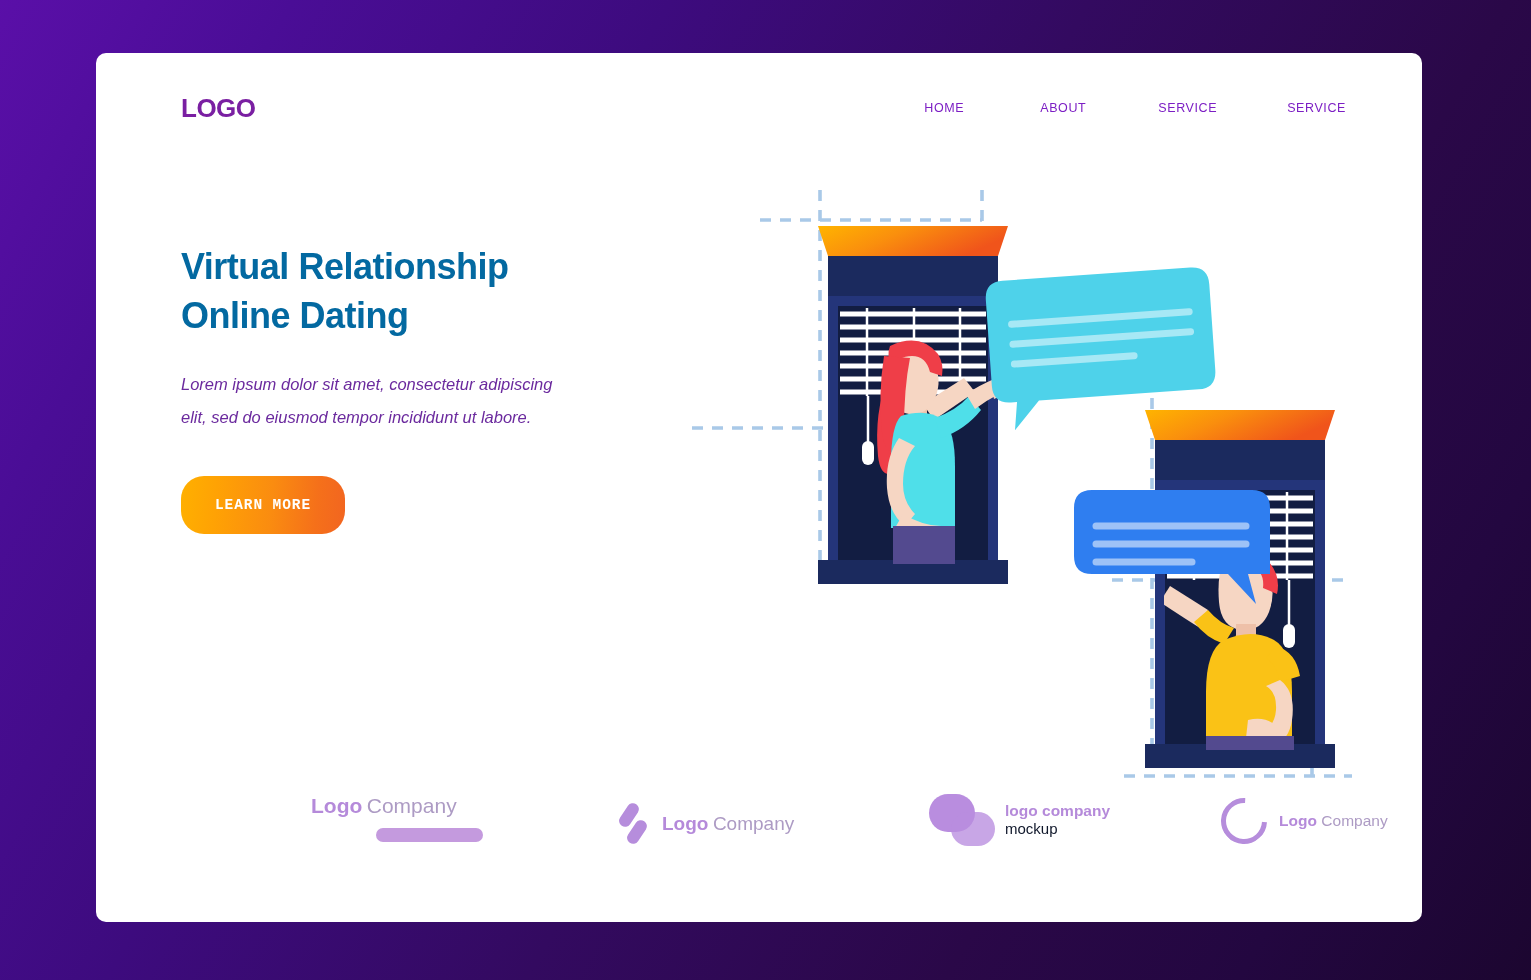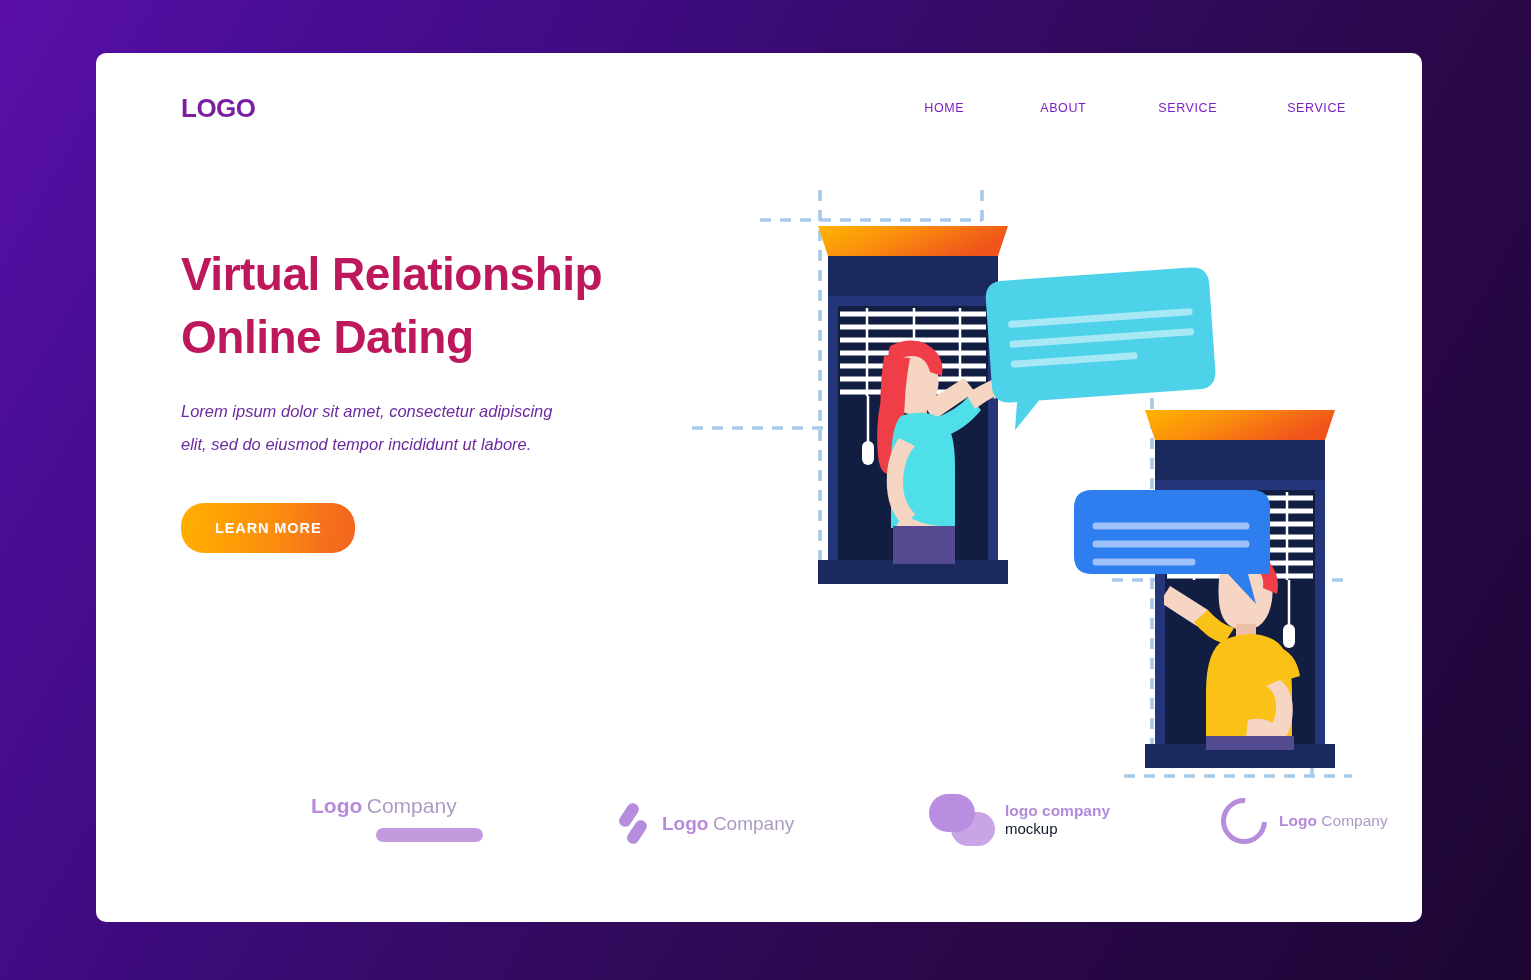--- a/index.html
+++ b/index.html
@@ -43,42 +43,42 @@
     letter-spacing:0.6px; text-decoration:none;
     display:block;
   }
   .nav-item.i0 { margin-right:76px; }
   .nav-item.i1 { margin-right:72px; }
   .nav-item.i2 { margin-right:70px; }
 
   
   .hero { position:absolute; left:85px; top:190px; width:520px; }
   .hero-title {
-    font-size:46px; line-height:1.36; font-weight:bold;
-    color:#be185d; letter-spacing:-0.5px;
+    font-size:36px; line-height:1.36; font-weight:bold;
+    color:#0369a1; letter-spacing:-0.5px;
     white-space:pre-line;
   }
   .hero-sub {
     margin-top:27px;
     font-size:16.5px; line-height:2.0; color:#6b2a9e;
     white-space:pre-line;
     font-weight:400;
     font-style:italic;
   }
   .cta {
     margin-top:42px;
     display:inline-block;
     padding:0 34px;
-    height:50px; line-height:46px;
+    height:58px; line-height:46px;
     border-radius:23px;
     background:linear-gradient(95deg,#ffb000 0%,#ffa204 22%,#fa8c10 55%,#f5701a 82%,#f26520 100%);
     color:#ffffff; font-size:14.5px; font-weight:bold;
     letter-spacing:0.9px;
     border:none; cursor:pointer;
-    font-family:Liberation Sans, sans-serif;
+    font-family:Liberation Mono, monospace;
   }
 
   
   .illus { position:absolute; left:556px; top:75px; width:700px; height:700px; }
   .illus svg { width:100%; height:100%; display:block; overflow:visible; }
 
   
   .footer {
     position:absolute; left:0; bottom:40px; width:100%;
     height:110px;

